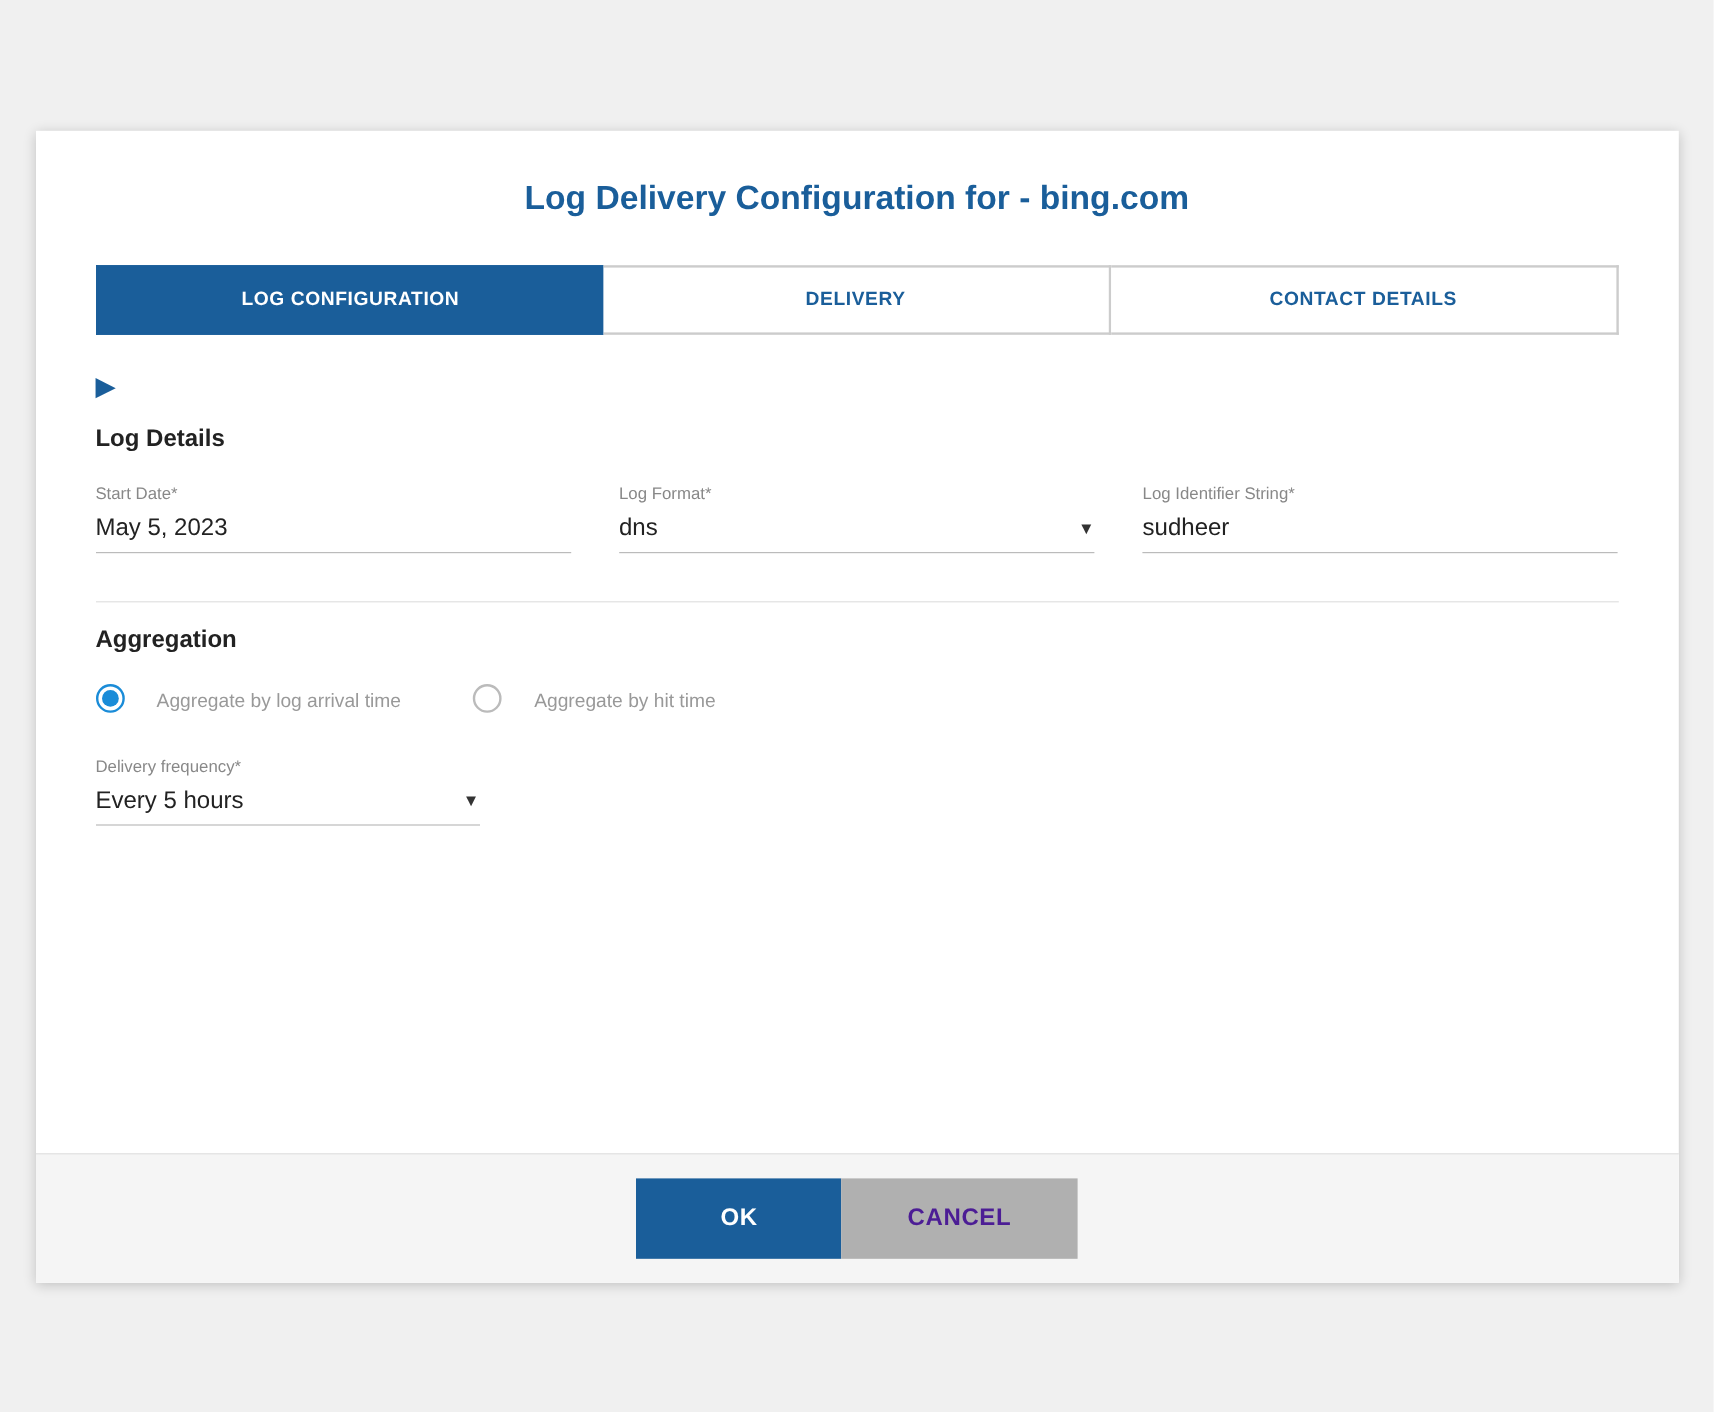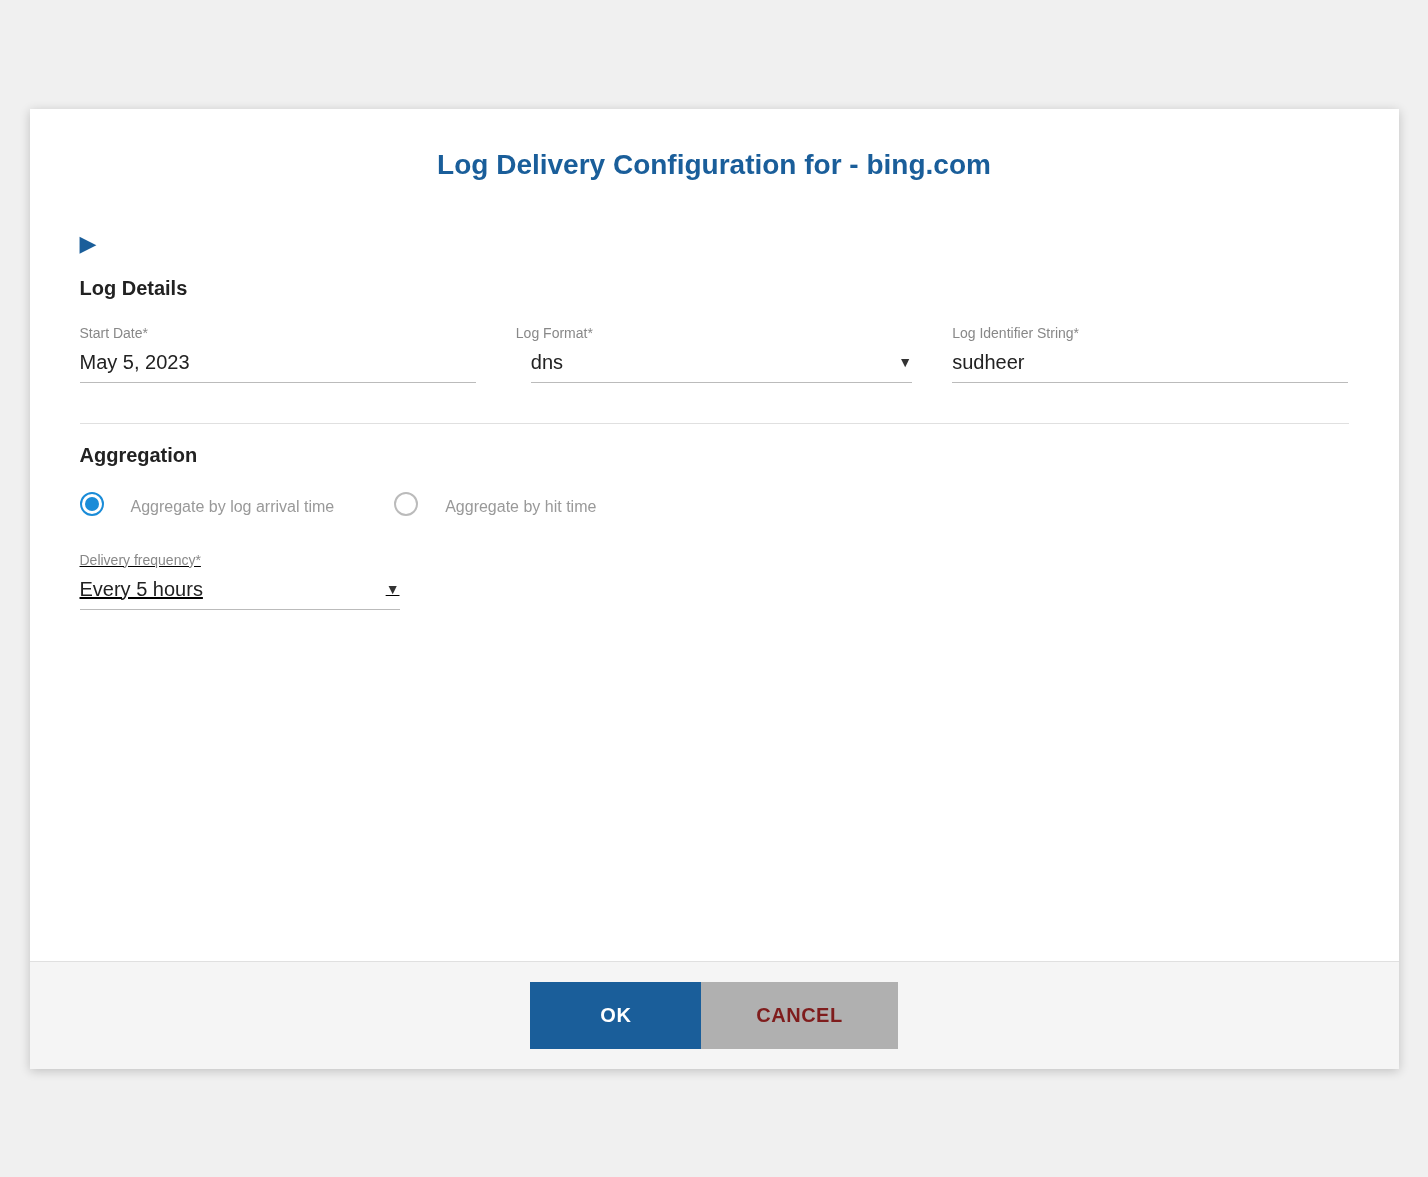--- a/index.html
+++ b/index.html
@@ -126,21 +126,20 @@
 
     .field-select {
       display: flex;
       align-items: center;
       justify-content: space-between;
       font-size: 20px;
       color: #222;
       padding-bottom: 8px;
       border-bottom: 1px solid #bbb;
       cursor: pointer;
-      margin-left: 15px;
     }
 
     .dropdown-arrow {
       font-size: 14px;
       color: #333;
     }
 
     .section-aggregation {
       margin-bottom: 35px;
     }
@@ -180,21 +179,20 @@
       background: #1a8cd8;
     }
 
     .radio-label {
       font-size: 16px;
       color: #999;
     }
 
     .delivery-section {
       margin-top: 36px;
-      text-decoration: underline;
     }
 
     .delivery-label {
       font-size: 14px;
       color: #888;
       margin-bottom: 10px;
     }
 
     .delivery-select {
       display: flex;
@@ -223,21 +221,21 @@
       border: none;
       padding: 22px 70px;
       font-size: 20px;
       font-weight: 600;
       cursor: pointer;
       letter-spacing: 0.5px;
     }
 
     .btn-cancel {
       background: #b0b0b0;
-      color: #7f1d1d;
+      color: #4c1d95;
       border: none;
       padding: 22px 55px;
       font-size: 20px;
       font-weight: 600;
       cursor: pointer;
       letter-spacing: 0.5px;
     }
 
     .divider {
       border: none;
@@ -247,20 +245,31 @@
   </style>
 </head>
 <body>
 
 <div class="dialog">
 
   <div class="dialog-header">
     <h1 class="dialog-title">Log Delivery Configuration for - bing.com</h1>
   </div>
 
+  <div class="tabs-container">
+    <div class="tab active">
+      <span>LOG CONFIGURATION</span>
+    </div>
+    <div class="tab">
+      <span>DELIVERY</span>
+    </div>
+    <div class="tab">
+      <span>CONTACT DETAILS</span>
+    </div>
+  </div>
 
   <div class="content-area">
 
     <div class="expand-icon">▶</div>
 
     <div class="section-title">Log Details</div>
 
     <div class="fields-row">
       <div class="field-group">
         <span class="field-label">Start Date*</span>

